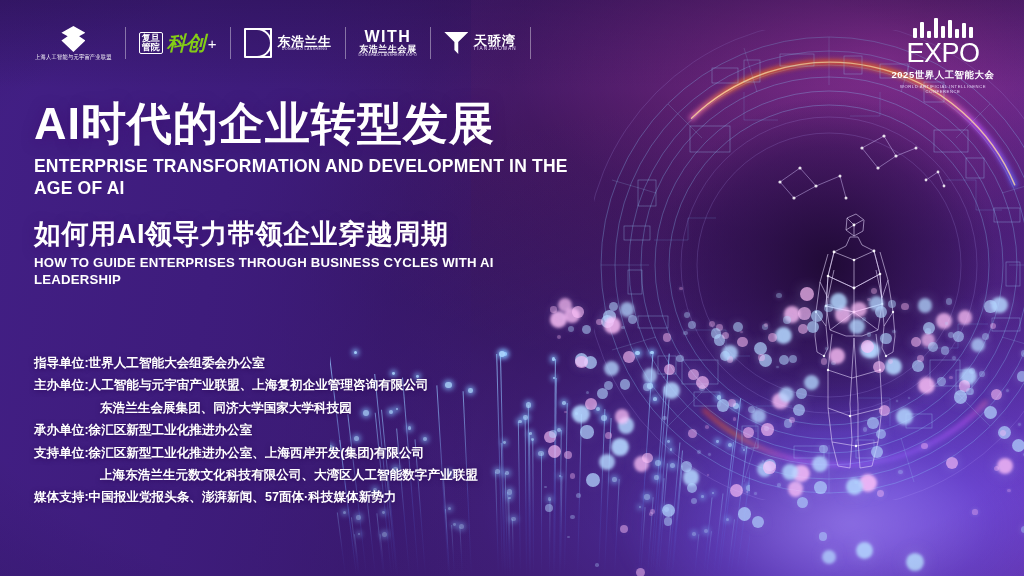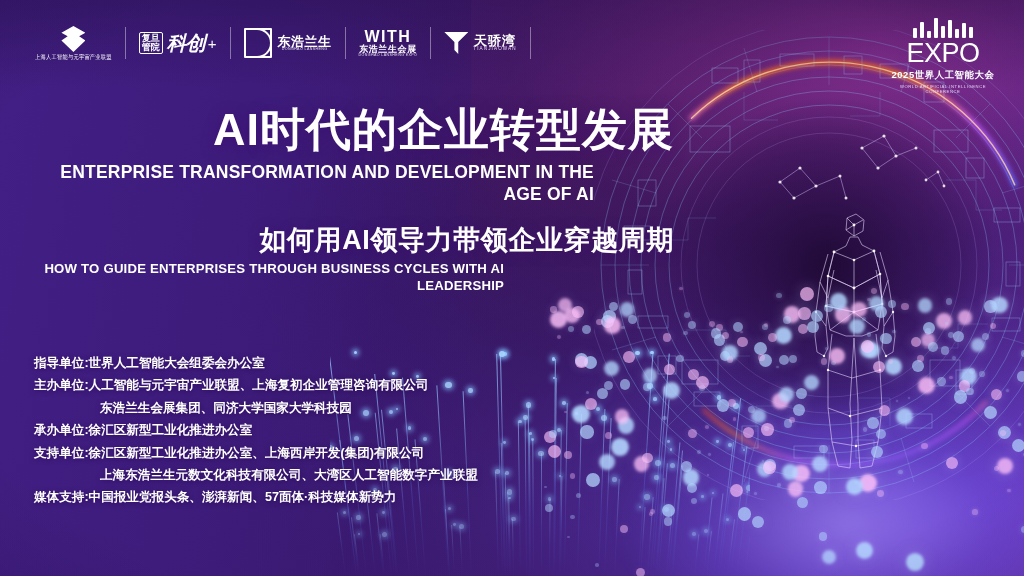--- a/index.html
+++ b/index.html
@@ -56,21 +56,21 @@
     margin-bottom:3px;
   }
   .tiny-cn{font-size:5.2px;color:#fff;letter-spacing:.3px;white-space:nowrap;transform:scaleY(1.15);}
   .tiny-en{font-size:3.6px;color:#e8dcf5;letter-spacing:.4px;white-space:nowrap;}
 
   .fudan-box{
     display:flex;flex-direction:column;justify-content:center;
     border:1.4px solid #fff;border-radius:2px;padding:1px 2px;margin-right:4px;
   }
   .fudan-box span{font-size:9px;color:#fff;line-height:1.05;font-weight:700;letter-spacing:0;}
-  .kechuang{font-size:20px;color:#ffffff;font-style:italic;font-weight:700;letter-spacing:-1px;
+  .kechuang{font-size:20px;color:#84cc16;font-style:italic;font-weight:700;letter-spacing:-1px;
     font-family:"Liberation Serif","DejaVu Serif",serif;}
   .plus{font-size:15px;color:#fff;margin-left:3px;font-weight:300;}
 
   .dh-mark{
     width:28px;height:30px;border:2.6px solid #fff;border-radius:1px;
     position:relative;margin-right:6px;box-sizing:border-box;
   }
   .dh-mark::after{
     content:"";position:absolute;right:-2px;top:-2px;width:18px;height:30px;
     border:2.6px solid #fff;border-left:none;border-radius:0 15px 15px 0;box-sizing:border-box;
@@ -108,21 +108,21 @@
   .bokeh{position:absolute;right:0;bottom:0;width:480px;height:300px;pointer-events:none;overflow:hidden;}
   .bokeh i{position:absolute;border-radius:50%;display:block;}
 
   .streaks{position:absolute;left:330px;bottom:0;width:420px;height:300px;pointer-events:none;overflow:hidden;}
   .streaks i{position:absolute;display:block;width:1px;
     background:linear-gradient(180deg, rgba(150,200,255,0.95) 0%, rgba(90,130,255,0.25) 60%, rgba(90,130,255,0) 100%);}
   .streaks b{position:absolute;display:block;border-radius:50%;background:#a9d6ff;
     box-shadow:0 0 5px 2px rgba(130,190,255,0.85);}
 
   
-  .content{position:absolute;left:34px;top:106px;width:640px;text-align:right;}
+  .content{position:absolute;left:34px;top:100px;width:640px;}
 
   .t-cn-main{
     font-size:45px;line-height:1.06;font-weight:700;color:#ffffff;letter-spacing:1px;
     text-shadow:0 2px 14px rgba(60,10,110,0.65);
     margin:0 0 7px 0;
   }
   .t-en-main{
     font-size:17.5px;line-height:1.26;font-weight:700;color:#ffffff;letter-spacing:.2px;
     margin:0 0 20px 0;max-width:560px;
   }

